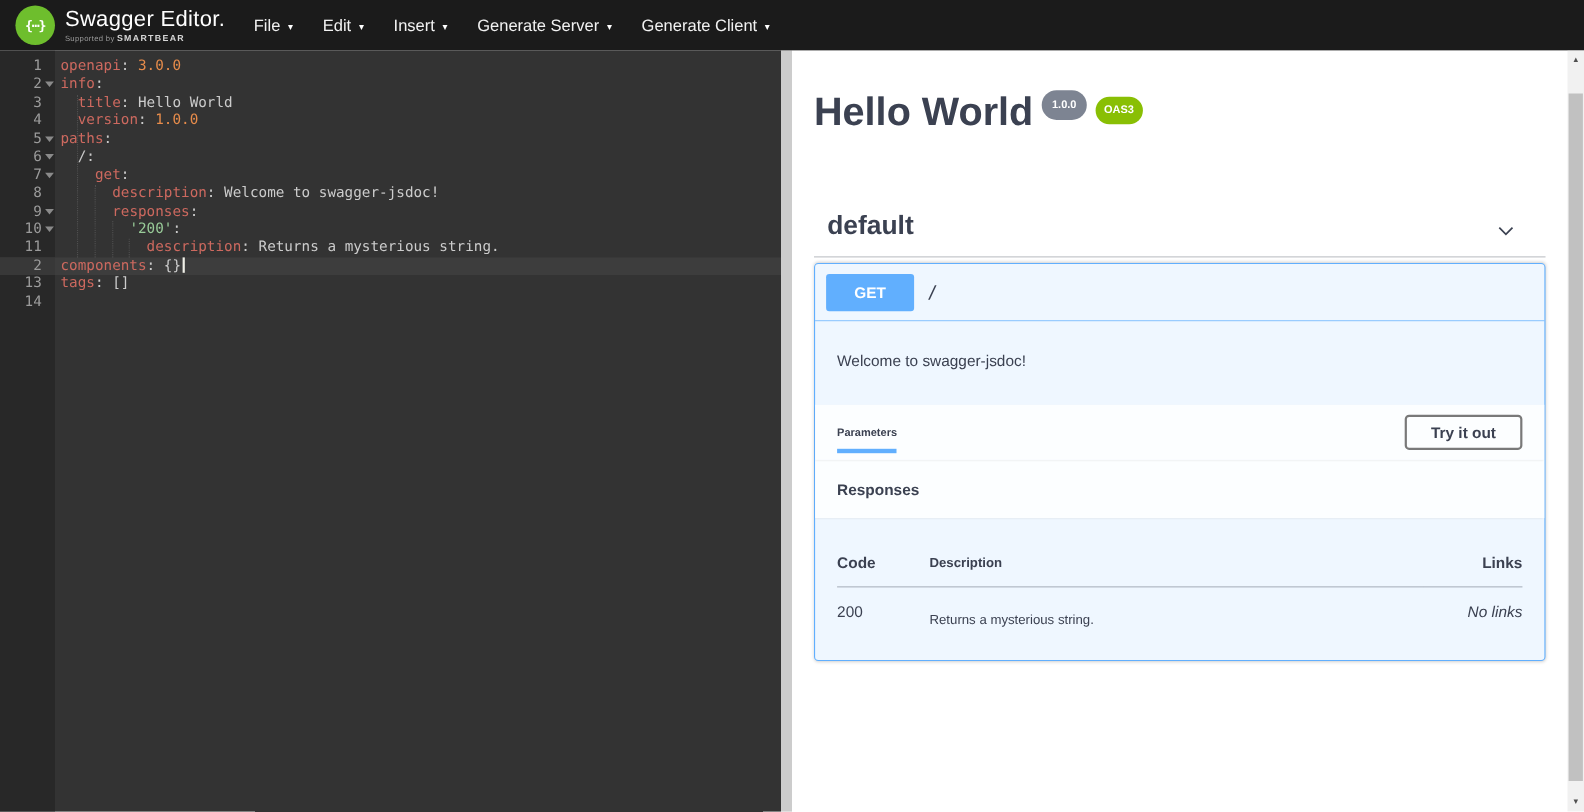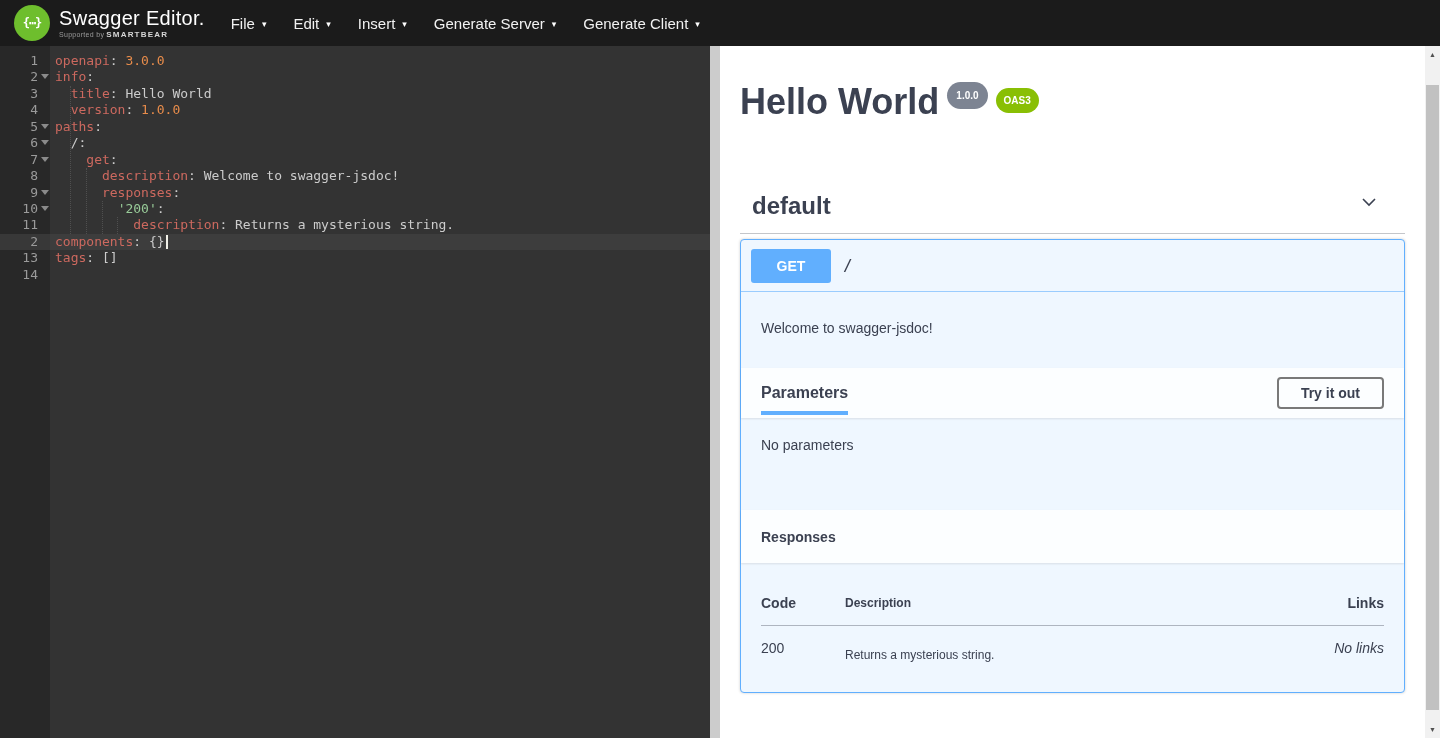--- a/index.html
+++ b/index.html
@@ -48,37 +48,37 @@
 
   
   .preview-pane { flex:1; background:#fff; position:relative; overflow:hidden; color:var(--ink); }
   .preview-content { margin-right:15px; padding:34px 20px 0 20px; }
   .title-row { display:flex; align-items:flex-start; gap:8px; }
   h1.api-title { font-size:36px; line-height:44px; font-weight:bold; color:var(--ink); }
   .badge { color:#fff; font-size:10px; font-weight:bold; border-radius:57px; }
   .badge-version { background:var(--version-gray); padding:8px 9px; margin-top:2px; }
   .badge-oas { background:var(--oas-green); padding:7px 8px; margin-top:8px; }
 
-  .tag-row { margin-top:58px; display:flex; align-items:flex-start; justify-content:space-between;
+  .tag-row { margin-top:58px; display:flex; align-items:flex-end; justify-content:space-between;
     padding:10px 26px 13px 12px; border-bottom:1px solid rgba(59,65,81,.3); cursor:pointer;gap:16px; }
   .tag-label { font-size:24px; line-height:28px; font-weight:bold; color:var(--ink); }
 
   .opblock { margin-top:5px; border:1px solid var(--get-blue); border-radius:4px; background:var(--opblock-bg);
     box-shadow:0 0 3px rgba(0,0,0,.19); }
   .opblock-summary { display:flex; align-items:center; height:52px; padding:0 10px;
     border-bottom:1px solid rgba(97,175,254,.6); cursor:pointer; }
   .method-badge { background:var(--get-blue); color:#fff; font-weight:bold; font-size:14px;
     width:80px; text-align:center; padding:9px 0; border-radius:3px; }
   .op-path { margin-left:12px; font-size:16px; color:var(--ink); font-family:"DejaVu Sans Mono",monospace; }
 
   .op-description { padding:28px 20px 32px; font-size:14px; }
 
   .section-header { background:rgba(255,255,255,.8); box-shadow:0 1px 2px rgba(0,0,0,.1);
     display:flex; align-items:center; justify-content:space-between; height:50px; padding:0 20px; position:relative; }
-  .tab-item { font-size:16px; font-weight:bold; color:var(--ink); position:relative; cursor:pointer; }
+  .tab-item { font-size:10px; font-weight:bold; color:var(--ink); position:relative; cursor:pointer; }
   .tab-item::after { content:""; position:absolute; left:0; right:0; bottom:-13px; height:4px; background:var(--get-blue); }
   .btn-try { background:transparent; border:2px solid #797979; border-radius:4px; padding:6px 22px;
     font-family:"Liberation Sans",sans-serif; font-size:14px; font-weight:bold; color:var(--ink); cursor:pointer; }
 
   .no-params { padding:19px 20px 57px; font-size:14px; }
   .responses-header { background:rgba(255,255,255,.8); box-shadow:0 1px 2px rgba(0,0,0,.1);
     height:53px; display:flex; align-items:center; padding:0 20px; font-size:14px; font-weight:bold; }
   .responses-body { padding:20px 20px 30px; }
   table.responses { width:100%; border-collapse:collapse; }
   .responses th { text-align:left; color:var(--ink); padding:12px 0 14px; border-bottom:1px solid rgba(59,65,81,.2); }
@@ -227,21 +227,20 @@
             <span class="op-path">/</span>
           </div>
 
           <div class="op-description">Welcome to swagger-jsdoc!</div>
 
           <div class="section-header">
             <span class="tab-item">Parameters</span>
             <button class="btn-try">Try it out</button>
           </div>
 
-          <div class="no-params">No parameters</div>
 
           <div class="responses-header">Responses</div>
 
           <div class="responses-body">
             <table class="responses">
               <thead>
                 <tr>
                   <th class="code">Code</th>
                   <th class="desc">Description</th>
                   <th class="links">Links</th>

